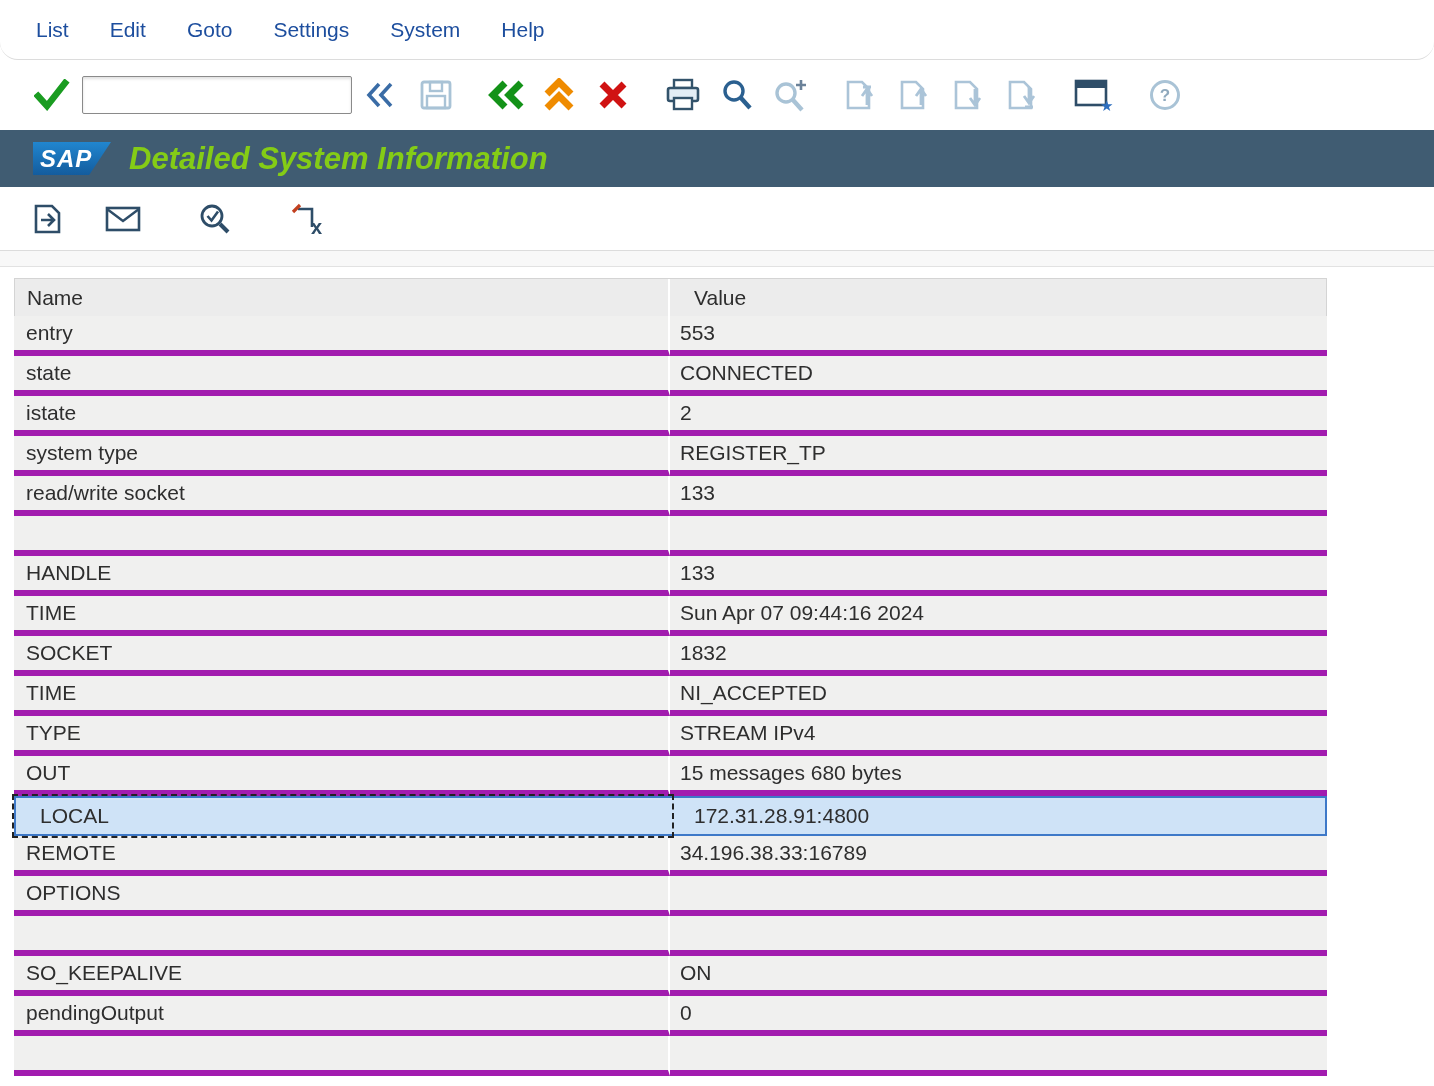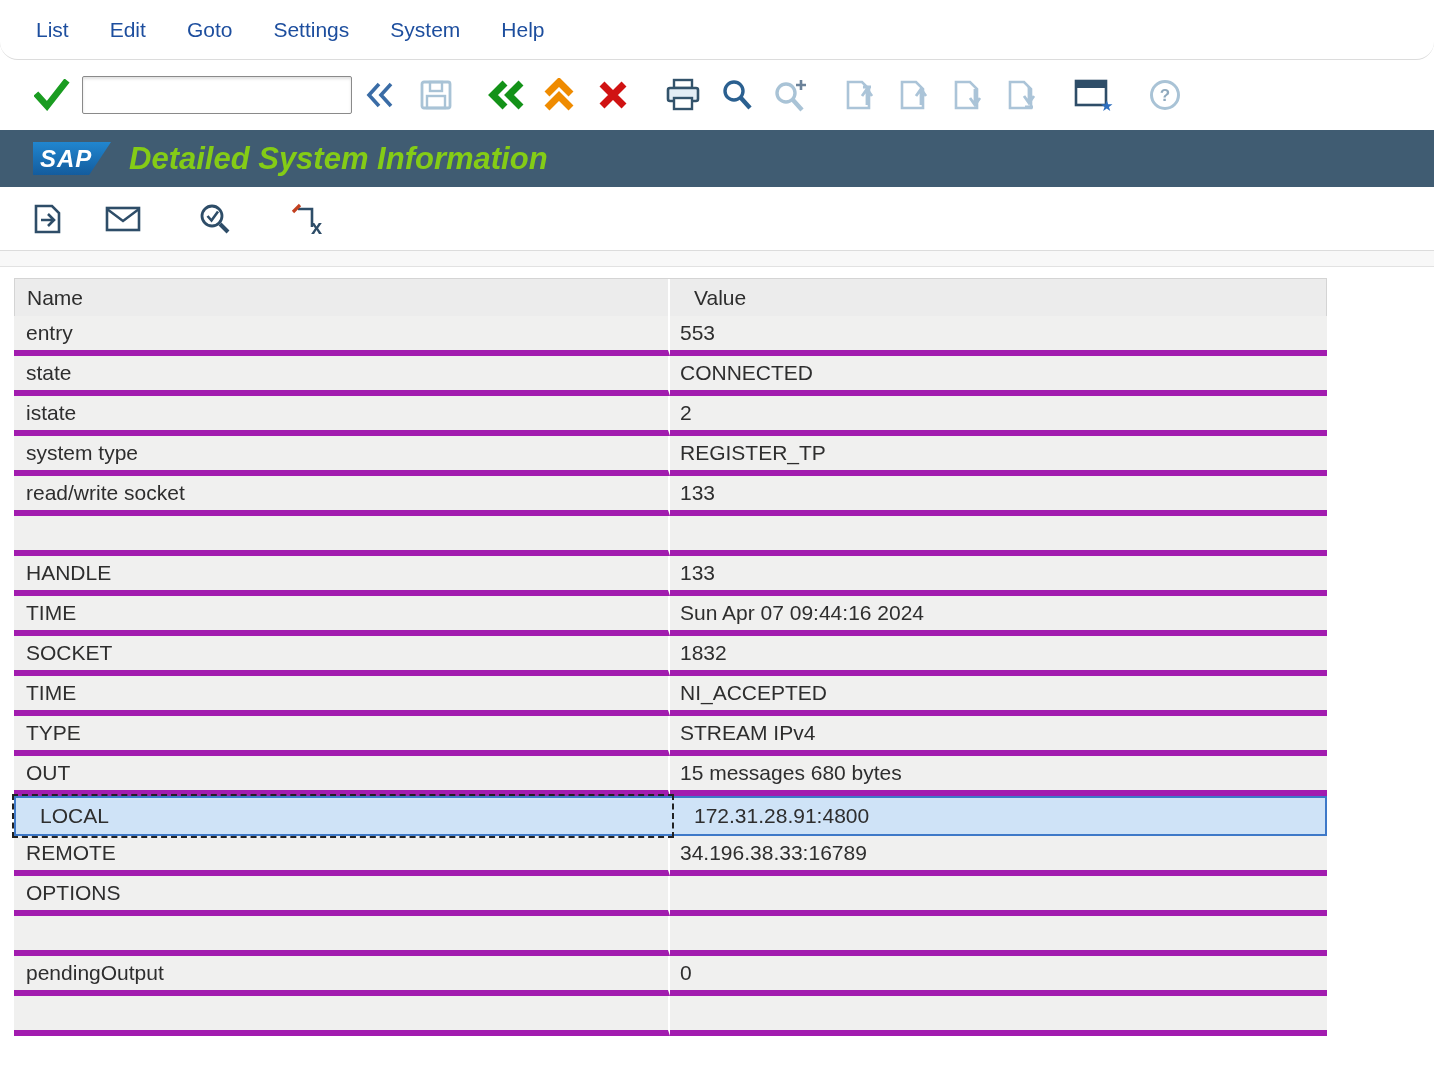--- a/index.html
+++ b/index.html
@@ -298,20 +298,24 @@
   <div class="trow">
     <div class="cell name">OPTIONS</div>
     <div class="cell value"></div>
   </div>
 
   <div class="trow">
     <div class="cell name"></div>
     <div class="cell value"></div>
   </div>
 
+  <div class="trow">
+    <div class="cell name">SO_KEEPALIVE</div>
+    <div class="cell value">ON</div>
+  </div>
 
   <div class="trow">
     <div class="cell name">pendingOutput</div>
     <div class="cell value">0</div>
   </div>
 
   <div class="trow">
     <div class="cell name"></div>
     <div class="cell value"></div>
   </div>

